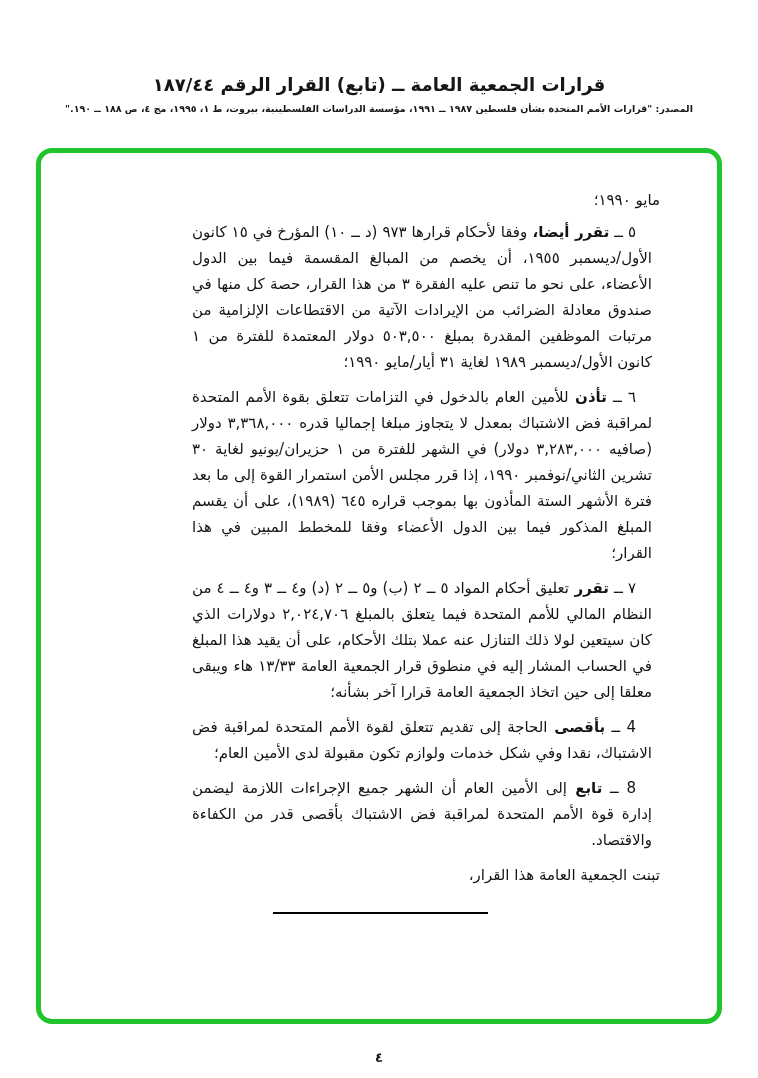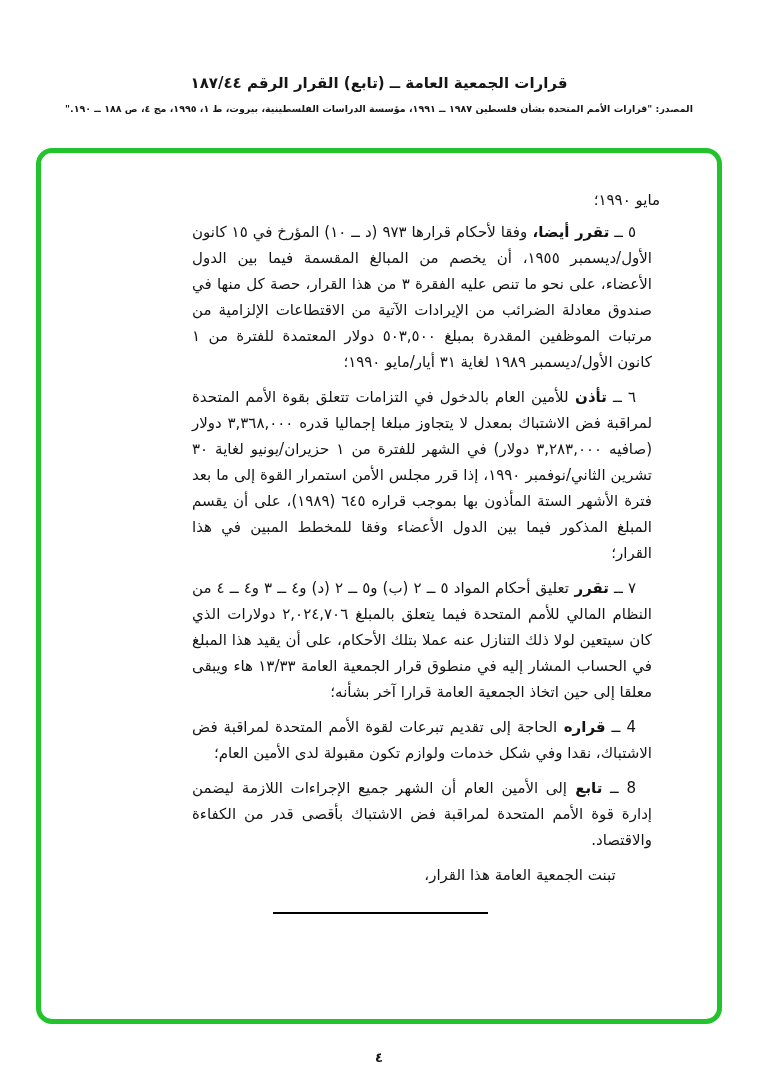--- a/index.html
+++ b/index.html
@@ -10,21 +10,21 @@
       color: #161616;
       position: relative;
       overflow: hidden;
       direction: rtl;
     }
     .header-title {
       position: absolute;
       top: 74px; left: 0; right: 0;
       text-align: center;
       direction: rtl;
-      font-size: 15px;
+      font-size: 18px;
       font-weight: bold;
     }
     .source-line {
       position: absolute;
       top: 103px; left: 30px; right: 30px;
       text-align: center;
       direction: rtl;
       font-size: 9.5px;
       font-weight: bold;
       white-space: nowrap;
@@ -54,21 +54,20 @@
     }
     .para {
       margin: 0 8px 9px 0;
       text-indent: 16px;
     }
     .pnum { font-weight: normal; }
     .plead { font-weight: bold; }
     .closing {
       margin: 6px 0 0 auto;
       width: 280px;
-      text-align: center;
       line-height: 26px;
     }
     .rule {
       margin: 24px 172px 0 81px;
       height: 2px;
       background: #000000;
     }
     .page-number {
       position: absolute;
       top: 1050px; left: 0; right: 0;
@@ -86,21 +85,21 @@
 <div class="source-line">المصدر: "قرارات الأمم المتحدة بشأن فلسطين ١٩٨٧ ــ ١٩٩١، مؤسسة الدراسات الفلسطينية، بيروت، ط ١، ١٩٩٥، مج ٤، ص ١٨٨ ــ ١٩٠."</div>
 
 <div class="green-box" id="green-box" style="border-color: rgb(33, 196, 45);">
   <div class="text-column">
     <p class="intro">مايو ١٩٩٠؛</p>
 
     <div id="paragraphs">
         <p class="para"><span class="pnum">٥ ــ </span><span class="plead">تقرر أيضا، </span><span>وفقا لأحكام قرارها ٩٧٣ (د ــ ١٠) المؤرخ في ١٥ كانون الأول/ديسمبر ١٩٥٥، أن يخصم من المبالغ المقسمة فيما بين الدول الأعضاء، على نحو ما تنص عليه الفقرة ٣ من هذا القرار، حصة كل منها في صندوق معادلة الضرائب من الإيرادات الآتية من الاقتطاعات الإلزامية من مرتبات الموظفين المقدرة بمبلغ ٥٠٣,٥٠٠ دولار المعتمدة للفترة من ١ كانون الأول/ديسمبر ١٩٨٩ لغاية ٣١ أيار/مايو ١٩٩٠؛</span></p>
         <p class="para"><span class="pnum">٦ ــ </span><span class="plead">تأذن </span><span>للأمين العام بالدخول في التزامات تتعلق بقوة الأمم المتحدة لمراقبة فض الاشتباك بمعدل لا يتجاوز مبلغا إجماليا قدره ٣,٣٦٨,٠٠٠ دولار (صافيه ٣,٢٨٣,٠٠٠ دولار) في الشهر للفترة من ١ حزيران/يونيو لغاية ٣٠ تشرين الثاني/نوفمبر ١٩٩٠، إذا قرر مجلس الأمن استمرار القوة إلى ما بعد فترة الأشهر الستة المأذون بها بموجب قراره ٦٤٥ (١٩٨٩)، على أن يقسم المبلغ المذكور فيما بين الدول الأعضاء وفقا للمخطط المبين في هذا القرار؛</span></p>
         <p class="para"><span class="pnum">٧ ــ </span><span class="plead">تقرر </span><span>تعليق أحكام المواد ٥ ــ ٢ (ب) و٥ ــ ٢ (د) و٤ ــ ٣ و٤ ــ ٤ من النظام المالي للأمم المتحدة فيما يتعلق بالمبلغ ٢,٠٢٤,٧٠٦ دولارات الذي كان سيتعين لولا ذلك التنازل عنه عملا بتلك الأحكام، على أن يقيد هذا المبلغ في الحساب المشار إليه في منطوق قرار الجمعية العامة ١٣/٣٣ هاء ويبقى معلقا إلى حين اتخاذ الجمعية العامة قرارا آخر بشأنه؛</span></p>
-        <p class="para"><span class="pnum">4 ــ </span><span class="plead">قراره </span><span>الحاجة إلى تقديم تبرعات لقوة الأمم المتحدة لمراقبة فض الاشتباك، نقدا وفي شكل خدمات ولوازم تكون مقبولة لدى الأمين العام؛</span></p>
+        <p class="para"><span class="pnum">4 ــ </span><span class="plead">بأقصى </span><span>الحاجة إلى تقديم تتعلق لقوة الأمم المتحدة لمراقبة فض الاشتباك، نقدا وفي شكل خدمات ولوازم تكون مقبولة لدى الأمين العام؛</span></p>
         <p class="para"><span class="pnum">8 ــ </span><span class="plead">تابع </span><span>إلى الأمين العام أن الشهر جميع الإجراءات اللازمة ليضمن إدارة قوة الأمم المتحدة لمراقبة فض الاشتباك بأقصى قدر من الكفاءة والاقتصاد.</span></p>
       </div>
 
     <div class="closing" id="closing">
         <div>تبنت الجمعية العامة هذا القرار،</div>
       </div>
 
     <div class="rule"></div>
   </div>
 </div>

